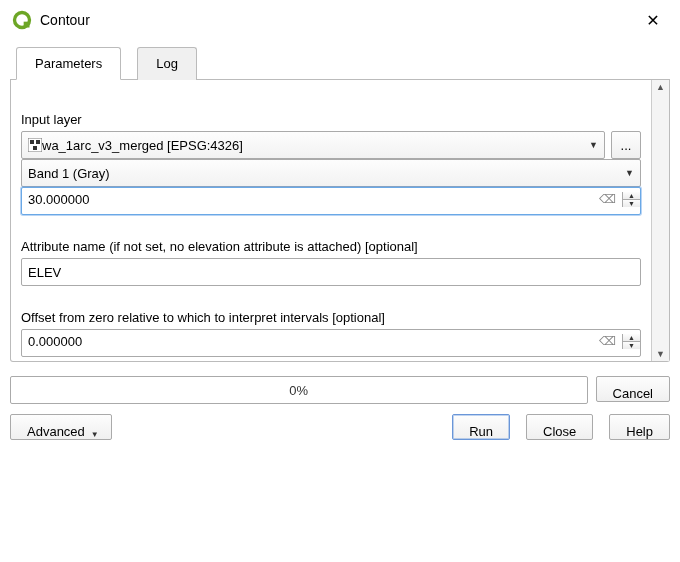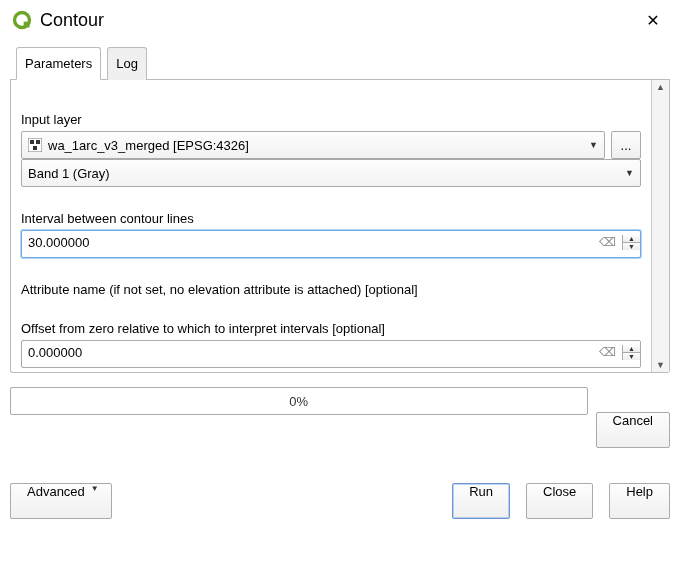--- a/index.html
+++ b/index.html
@@ -1,48 +1,48 @@
 <!DOCTYPE html>
 <html><head>
 <meta charset="utf-8">
 <style>
   * { box-sizing: border-box; font-family: "Segoe UI", Tahoma, sans-serif; font-size: 13px; }
   body { margin: 0; background: #fff; width: 680px; height: 562px; overflow: hidden; color: #000; }
   .titlebar { height: 40px; display: flex; align-items: center; padding: 0 12px; }
   .app-icon { width: 20px; height: 20px; margin-right: 8px; }
-  .title-text { flex: 1; font-size: 18px; }
+  .title-text { flex: 1; font-size: 14px; }
   .close-x { font-size: 16px; width: 30px; text-align: center; cursor: pointer; }
   .dialog-body { padding: 0 10px; }
   .tabs { display: flex; border-bottom: 1px solid #bbb; padding-left: 6px; margin-top: 6px; }
-  .tab { padding: 8px 8px; border: 1px solid #bbb; border-bottom: none; background: #f0f0f0; margin-right: 6px; cursor: pointer; border-radius: 3px 3px 0 0; position: relative; top: 1px; }
+  .tab { padding: 8px 18px; border: 1px solid #bbb; border-bottom: none; background: #f0f0f0; margin-right: 16px; cursor: pointer; border-radius: 3px 3px 0 0; position: relative; top: 1px; }
   .tab.active { background: #fff; border-bottom: 1px solid #fff; }
   .panel-wrap { display: flex; border: 1px solid #bbb; border-top: none; border-radius: 0 0 3px 3px; }
   .panel { flex: 1; padding: 8px 10px 4px 10px; }
   .scroll-col { width: 18px; border-left: 1px solid #ccc; background: #f4f4f4; display: flex; flex-direction: column; justify-content: space-between; align-items: center; }
   .scroll-arrow { font-size: 9px; color: #555; padding: 2px 0; cursor: pointer; }
   .label { margin: 24px 0 4px 0; }
   .row { display: flex; gap: 6px; align-items: stretch; }
   .combo, .textbox, .spin { display: flex; align-items: center; border: 1px solid #aaa; background: #fff; border-radius: 2px; height: 28px; }
   .combo { padding: 0 6px 0 6px; flex: 1; background: linear-gradient(#fdfdfd,#f2f2f2); }
-  .combo-content { flex: 1; display: flex; align-items: center; gap: 6px; overflow: hidden; }
+  .combo-content { flex: 1; display: flex; align-items: center; overflow: hidden; }
   .raster-icon { width: 14px; height: 14px; }
   .combo-arrow { font-size: 9px; color: #333; padding-left: 6px; cursor: pointer; }
   .browse-btn { width: 30px; border: 1px solid #aaa; background: linear-gradient(#fdfdfd,#f0f0f0); border-radius: 2px; display: flex; align-items: center; justify-content: center; cursor: pointer; }
   .textbox { padding: 0 6px; flex: 1; }
   .textbox span { flex: 1; white-space: nowrap; overflow: hidden; }
   .spin { flex: 1; padding: 0 0 4px 6px; }
   .spin-active { border-color: #6aa8e6; box-shadow: 0 0 0 1px rgba(80,150,230,0.4); }
   .spin-value { flex: 1; }
   .clear-icon { color: #888; font-size: 12px; padding: 0 6px; cursor: pointer; }
   .spinner { width: 18px; display: flex; flex-direction: column; border-left: 1px solid #aaa; }
   .spinner div { flex: 1; display: flex; align-items: center; justify-content: center; font-size: 7px; color: #333; background: linear-gradient(#fdfdfd,#ececec); cursor: pointer; }
   .spinner div:first-child { border-bottom: 1px solid #aaa; }
   .progress-row { display: flex; gap: 8px; margin: 14px 0 10px 0; align-items: stretch; }
   .progress { flex: 1; border: 1px solid #aaa; border-radius: 2px; height: 28px; display: flex; align-items: center; justify-content: center; color: #333; }
-  .btn { border: 1px solid #aaa; background: linear-gradient(#fdfdfd,#f0f0f0); border-radius: 2px; padding: 0 16px; height: 36px; display: flex; align-items: flex-start; cursor: pointer; margin-top: 25px; }
+  .btn { border: 1px solid #aaa; background: linear-gradient(#fdfdfd,#f0f0f0); border-radius: 2px; padding: 0 16px; height: 26px; display: flex; align-items: flex-end; cursor: pointer; }
   .btn.primary { border-color: #6a96d8; box-shadow: 0 0 0 1px rgba(100,150,220,0.4) inset; }
   .bottom-row { display: flex; gap: 8px; }
   .bottom-left { display: flex; gap: 6px; flex: 1; }
   .bottom-right { display: flex; gap: 16px; }
   .adv-btn { padding-right: 12px; }
   .adv-arrow { font-size: 8px; margin-left: 6px; color:#333; }
 </style>
 </head>
 <body>
 
@@ -84,31 +84,33 @@
         </div>
       </div>
 
       <div class="combo">
         <div class="combo-content">
           <span>Band 1 (Gray)</span>
         </div>
         <span class="combo-arrow">▼</span>
       </div>
 
-      <div class="label">Interval between contour lines</div>
       <div class="spin spin-active">
         <span class="spin-value">30.000000</span>
         <span class="clear-icon">⌫</span>
         <div class="spinner">
           <div>▲</div>
           <div>▼</div>
         </div>
       </div>
 
       <div class="label">Attribute name (if not set, no elevation attribute is attached) [optional]</div>
+      <div class="textbox">
+        <span>ELEV</span>
+      </div>
 
       <div class="label">Offset from zero relative to which to interpret intervals [optional]</div>
       <div class="spin">
         <span class="spin-value">0.000000</span>
         <span class="clear-icon">⌫</span>
         <div class="spinner">
           <div>▲</div>
           <div>▼</div>
         </div>
       </div>

